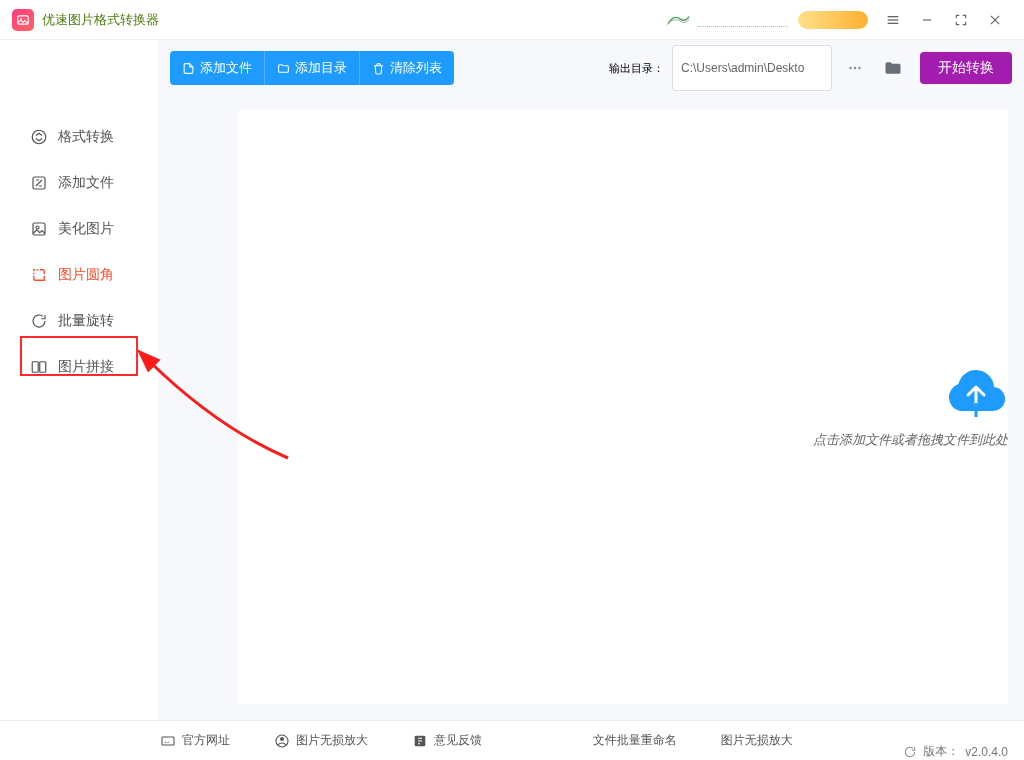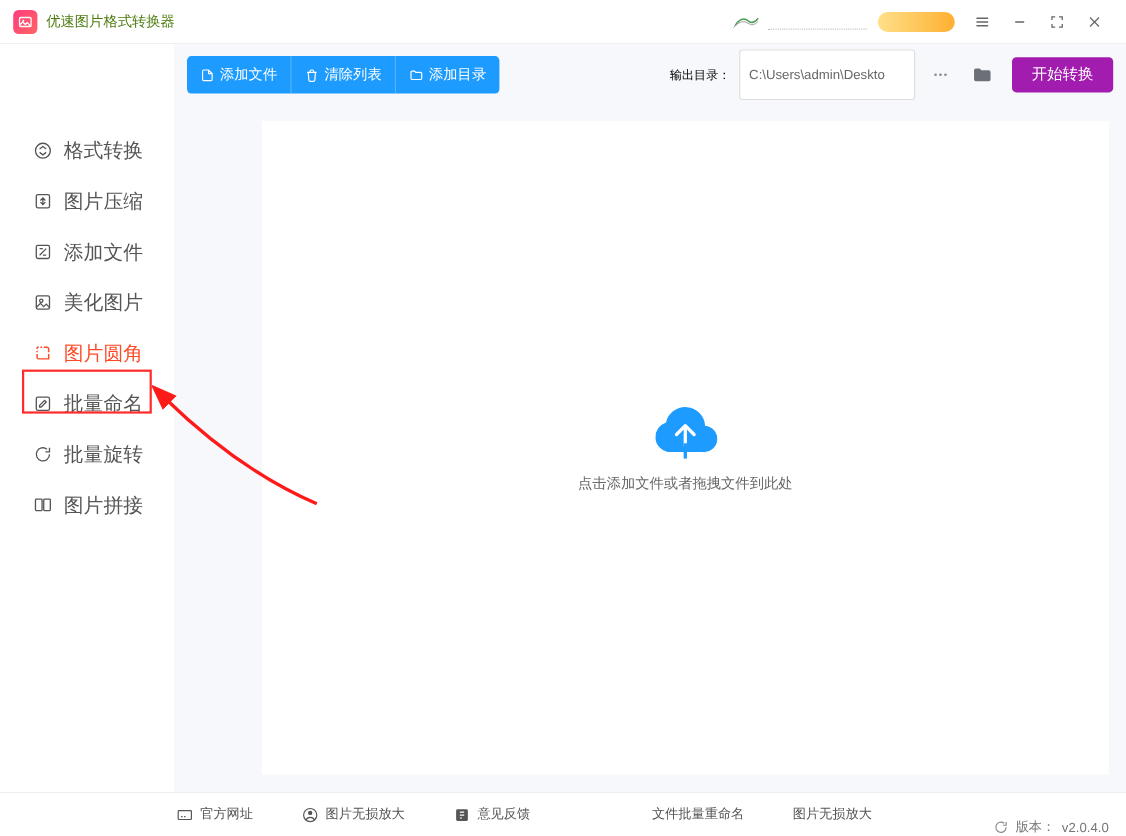--- a/index.html
+++ b/index.html
@@ -12,38 +12,38 @@
 .titlebar .title { font-size: 13px; color:#4d7c0f; }
 .titlebar .spacer { flex:1; }
 .titlebar .ticon { width:34px; height:40px; display:flex; align-items:center; justify-content:center; color:#666; cursor:pointer; }
 .titlebar .speed { width:28px; height:18px; margin-right:6px; }
 .titlebar .badge { width:70px; height:18px; border-radius:9px; background:linear-gradient(90deg,#ffe08a,#ffb030); margin-right:8px; }
 
 .body { display:flex; height: calc(100% - 40px - 40px); }
 
 
 .sidebar { width:158px; padding-top:74px; }
-.side-item { height:46px; display:flex; align-items:center; padding-left:30px; gap:10px; color:#555; font-size:18px; cursor:pointer; position:relative; }
+.side-item { height:46px; display:flex; align-items:center; padding-left:30px; gap:10px; color:#555; font-size:14px; cursor:pointer; position:relative; }
 .side-item.active { color:#ff4a28; }
 .side-item .sicon { width:18px; height:18px; display:flex; align-items:center; justify-content:center; color:inherit; }
 .side-highlight { position:absolute; left:20px; top:336px; width:118px; height:40px; border:2px solid #ff2a2a; pointer-events:none; }
 
 
 .main { flex:1; background:#f7f8fb; display:flex; flex-direction:column; }
 .toolbar { height:56px; display:flex; align-items:center; padding:0 12px; gap:8px; }
 .btn-group { display:flex; background:#1e9bff; border-radius:4px; overflow:hidden; }
 .btn-group .gbtn { color:#fff; font-size:13px; padding:8px 12px; display:flex; align-items:center; gap:5px; cursor:pointer; }
 .btn-group .gbtn + .gbtn { border-left:1px solid rgba(255,255,255,.25); }
 .toolbar .flex { flex:1; }
 .out-label { font-size:11px; color:#000000; }
 .out-path { width:160px; height:46px; border:1px solid #ddd; background:#fff; border-radius:3px; font-size:12px; color:#666; padding:0 8px; display:flex; align-items:center; overflow:hidden; white-space:nowrap; }
 .icon-btn { width:30px; height:30px; display:flex; align-items:center; justify-content:center; color:#888; cursor:pointer; }
 .start-btn { background:#a21caf; color:#fff; font-size:14px; padding:7px 18px; border-radius:4px; cursor:pointer; margin-left:4px; }
 
-.canvas { flex:1; margin:14px 16px 16px 80px; background:#fff; display:flex; flex-direction:column; align-items:center; justify-content:center; }
+.canvas { flex:1; margin:14px 16px 16px 80px; background:#fff; display:flex; flex-direction:column; align-items:flex-end; justify-content:center;font-style:italic; }
 .upload-icon { width:64px; height:52px; margin-bottom:14px; }
 .canvas .hint { font-size:13px; color:#666; }
 
 
 .footer { height:40px; border-top:1px solid #eee; display:flex; align-items:center; padding:0 16px 0 160px; font-size:12px; color:#555; gap:44px; }
 .footer .fitem { display:flex; align-items:center; gap:6px; cursor:pointer; }
 .footer .spacer { flex:1; }
 .footer .ver { display:flex; align-items:center; gap:6px; color:#777;margin-top:22px; }
 
 
@@ -106,29 +106,20 @@
             <circle cx="12" cy="12" r="9"></circle>
             <path d="M8 10l4-3 4 3M8 14l4 3 4-3"></path>
           </svg>
         </span>
       <span>格式转换</span>
     </div>
     <div class="side-item">
       <span class="sicon">
           <svg width="18" height="18" viewBox="0 0 24 24" fill="none" stroke="currentColor" stroke-width="1.6">
             <rect x="4" y="4" width="16" height="16" rx="2"></rect>
-            <path d="M12 8v8M9 11l3-3 3 3M9 13l3 3 3-3"></path>
-          </svg>
-        </span>
-      <span>图片压缩</span>
-    </div>
-    <div class="side-item">
-      <span class="sicon">
-          <svg width="18" height="18" viewBox="0 0 24 24" fill="none" stroke="currentColor" stroke-width="1.6">
-            <rect x="4" y="4" width="16" height="16" rx="2"></rect>
             <path d="M8 16l8-8M8 8h4M16 16h-4"></path>
           </svg>
         </span>
       <span>添加文件</span>
     </div>
     <div class="side-item">
       <span class="sicon">
           <svg width="18" height="18" viewBox="0 0 24 24" fill="none" stroke="currentColor" stroke-width="1.6">
             <rect x="4" y="4" width="16" height="16" rx="2"></rect>
             <circle cx="10" cy="10" r="2"></circle>
@@ -138,29 +129,20 @@
       <span>美化图片</span>
     </div>
     <div class="side-item active">
       <span class="sicon">
           <svg width="18" height="18" viewBox="0 0 24 24" fill="none" stroke="currentColor" stroke-width="1.8">
             <path d="M5 5v6M5 5h6" stroke-dasharray="2 2"></path>
             <path d="M19 11V7a2 2 0 0 0-2-2h-4M5 13v4a2 2 0 0 0 2 2h12v-6"></path>
           </svg>
         </span>
       <span>图片圆角</span>
-    </div>
-    <div class="side-item">
-      <span class="sicon">
-          <svg width="18" height="18" viewBox="0 0 24 24" fill="none" stroke="currentColor" stroke-width="1.6">
-            <rect x="4" y="4" width="16" height="16" rx="2"></rect>
-            <path d="M8 14l6-6 2 2-6 6H8v-2z"></path>
-          </svg>
-        </span>
-      <span>批量命名</span>
     </div>
     <div class="side-item">
       <span class="sicon">
           <svg width="18" height="18" viewBox="0 0 24 24" fill="none" stroke="currentColor" stroke-width="1.6">
             <path d="M20 12a8 8 0 1 1-3-6.2M20 4v5h-5"></path>
           </svg>
         </span>
       <span>批量旋转</span>
     </div>
     <div class="side-item">
@@ -179,29 +161,29 @@
       <div class="btn-group">
         <div class="gbtn">
           <svg width="13" height="13" viewBox="0 0 24 24" fill="none" stroke="#fff" stroke-width="2">
               <path d="M14 3H6a2 2 0 0 0-2 2v14a2 2 0 0 0 2 2h12a2 2 0 0 0 2-2V9z"></path>
               <path d="M14 3v6h6"></path>
             </svg>
           <span>添加文件</span>
         </div>
         <div class="gbtn">
           <svg width="13" height="13" viewBox="0 0 24 24" fill="none" stroke="#fff" stroke-width="2">
+              <path d="M3 7a2 2 0 0 1 2-2h4l2 2h8a2 2 0 0 1 2 2v8a2 2 0 0 1-2 2H5a2 2 0 0 1-2-2z"></path>
+            </svg>
+          <span>添加目录</span>
+        </div>
+        <div class="gbtn">
+          <svg width="13" height="13" viewBox="0 0 24 24" fill="none" stroke="#fff" stroke-width="2">
               <path d="M4 7h16M9 7V5a2 2 0 0 1 2-2h2a2 2 0 0 1 2 2v2M6 7l1 13a2 2 0 0 0 2 2h6a2 2 0 0 0 2-2l1-13"></path>
             </svg>
           <span>清除列表</span>
-        </div>
-        <div class="gbtn">
-          <svg width="13" height="13" viewBox="0 0 24 24" fill="none" stroke="#fff" stroke-width="2">
-              <path d="M3 7a2 2 0 0 1 2-2h4l2 2h8a2 2 0 0 1 2 2v8a2 2 0 0 1-2 2H5a2 2 0 0 1-2-2z"></path>
-            </svg>
-          <span>添加目录</span>
         </div>
       </div>
       <div class="flex"></div>
       <span class="out-label">输出目录：</span>
       <div class="out-path">C:\Users\admin\Deskto</div>
       <div class="icon-btn">
           <svg width="18" height="18" viewBox="0 0 24 24" fill="currentColor">
             <circle cx="6" cy="12" r="1.6"></circle>
             <circle cx="12" cy="12" r="1.6"></circle>
             <circle cx="18" cy="12" r="1.6"></circle>

